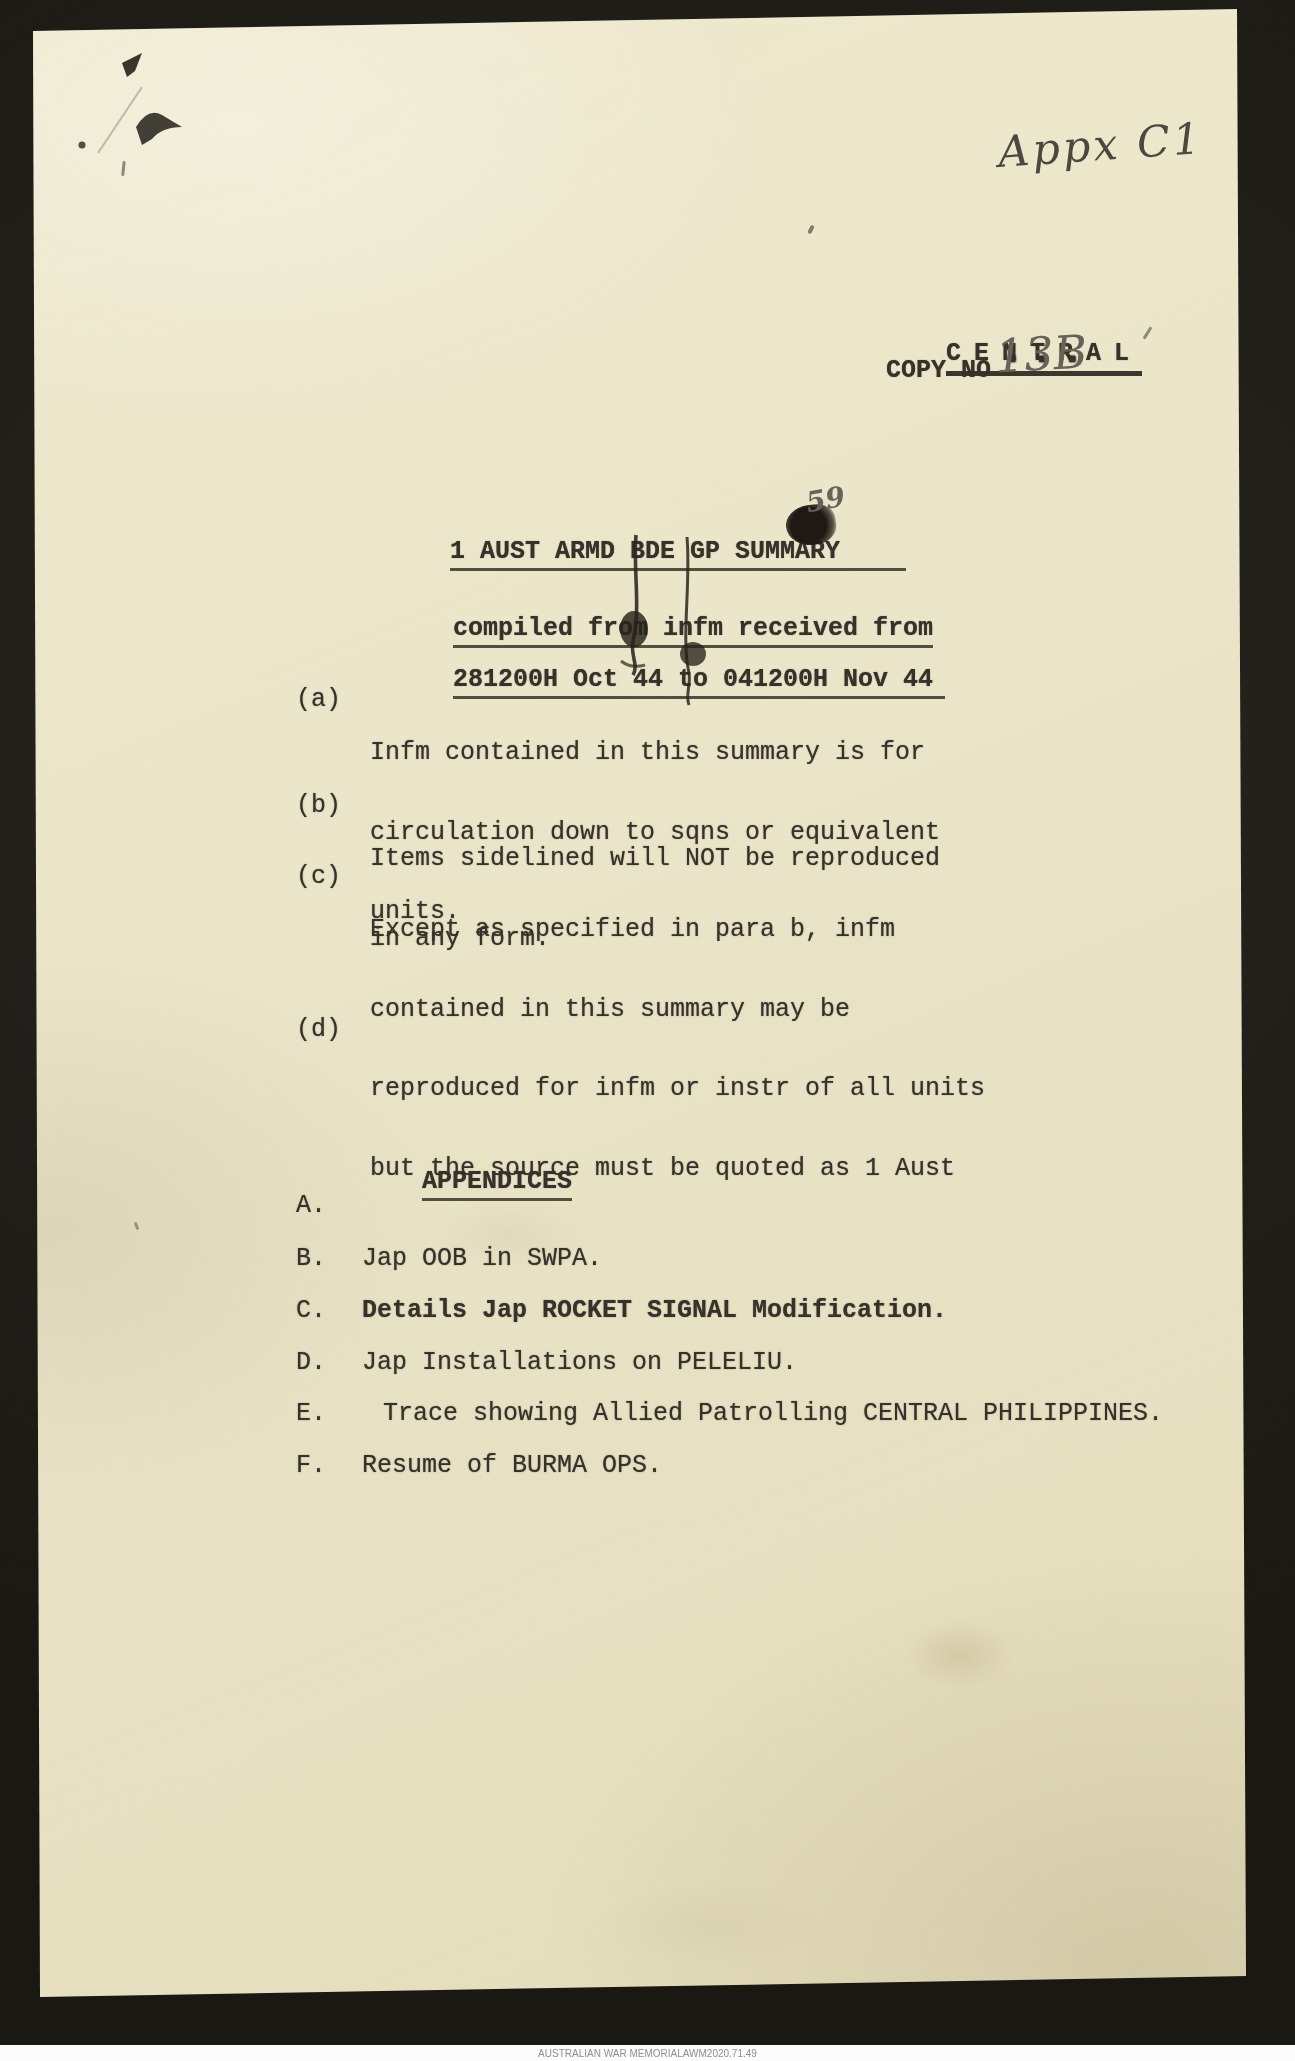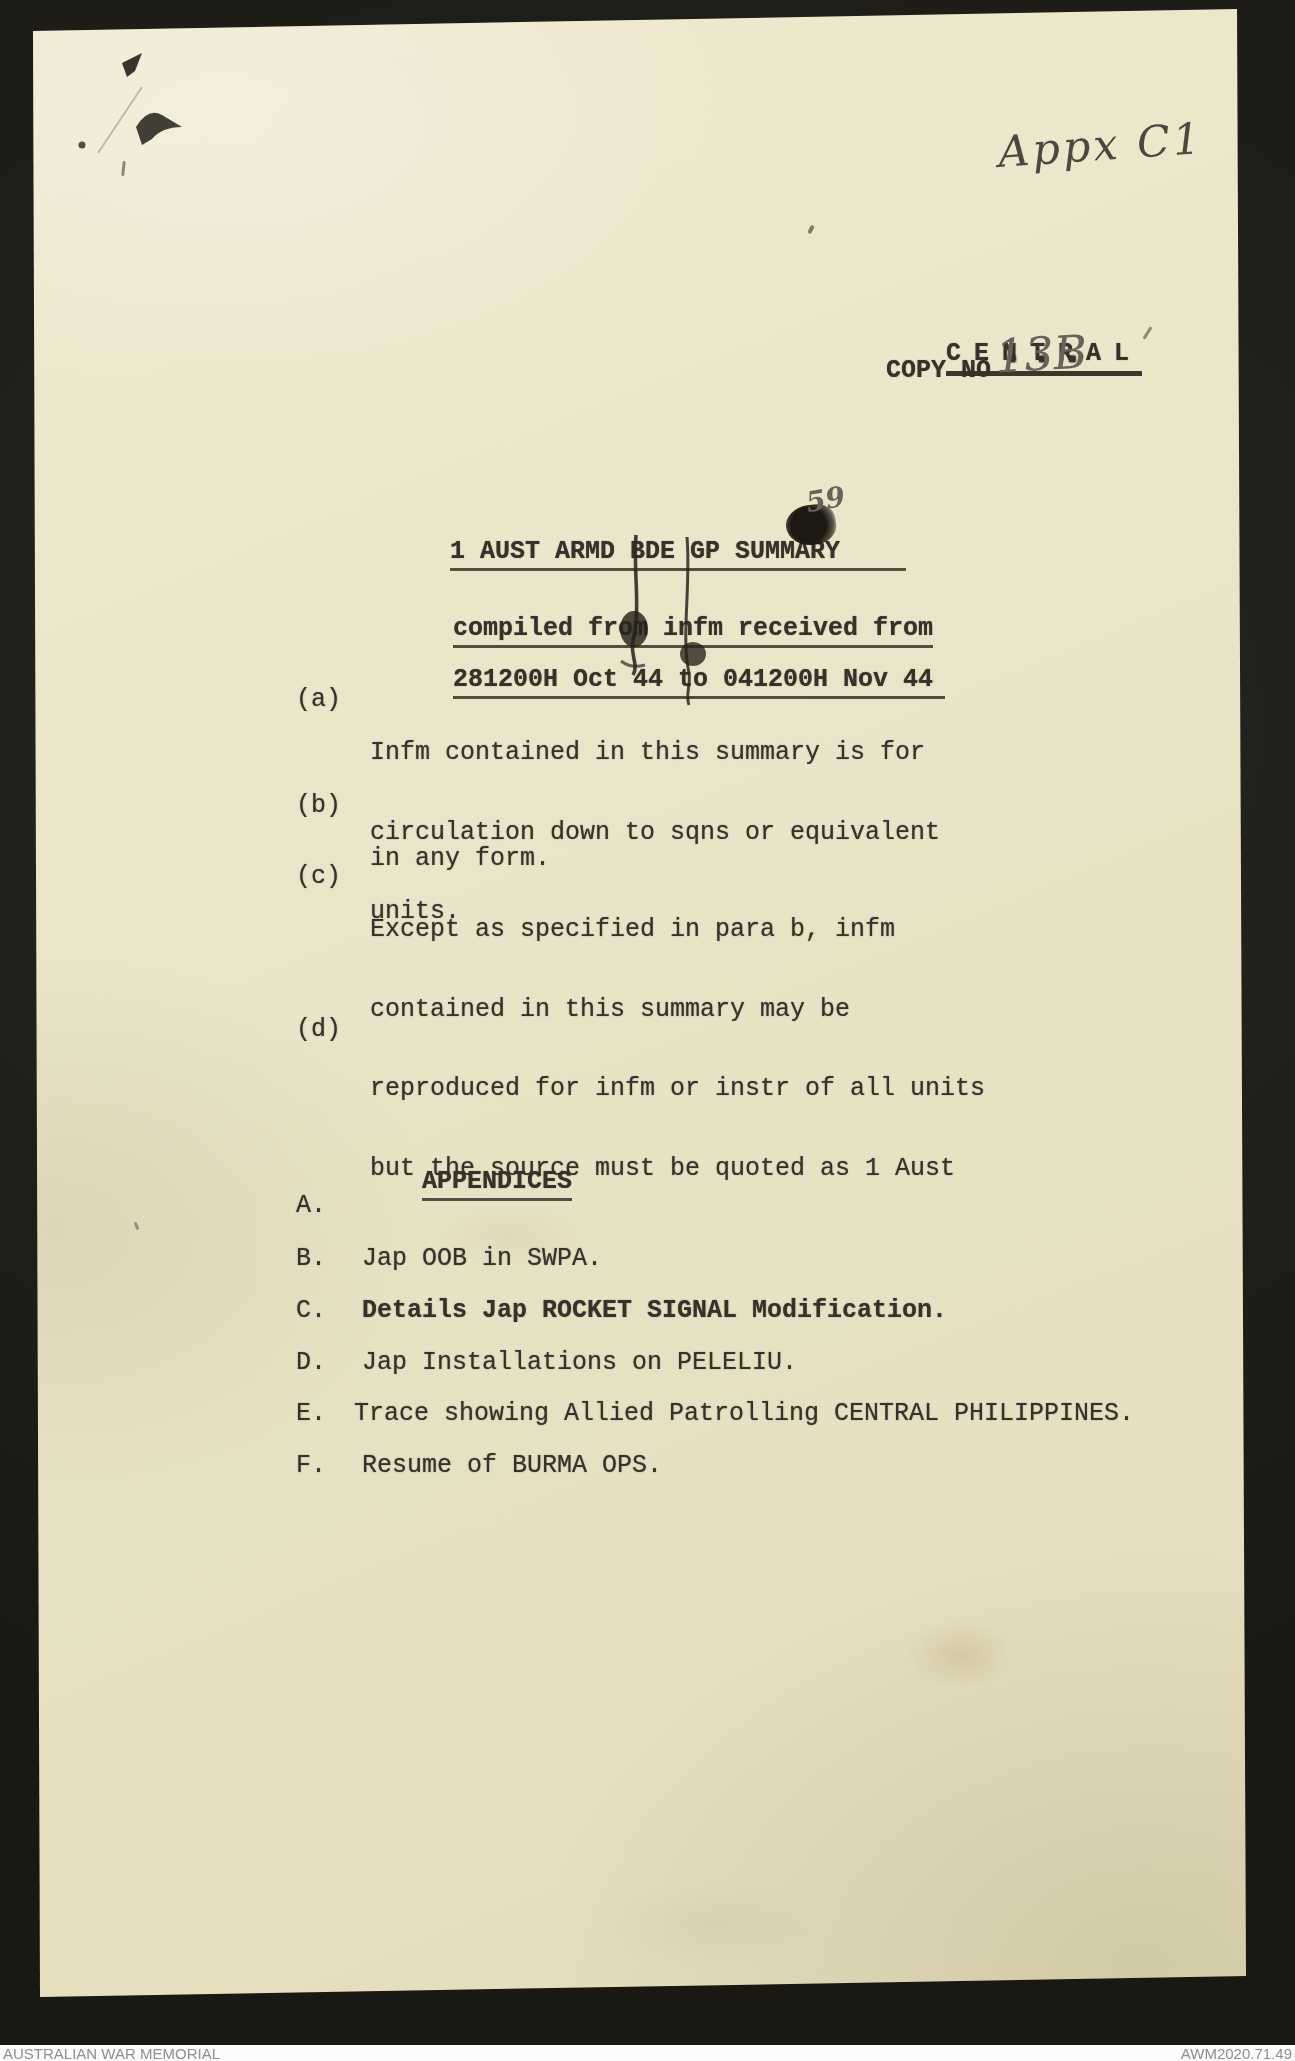--- a/index.html
+++ b/index.html
@@ -16,22 +16,22 @@
            linear-gradient(158deg, #efe9cf 0%, #eae4c8 42%, #e3dcbb 100%);}
   .stain{position:absolute;border-radius:50%;pointer-events:none;}
   .typed{position:absolute;color:#36322b;font-size:25px;line-height:27px;white-space:pre;
          text-shadow:0 0 1.2px rgba(54,47,37,.65);}
   .typedb{font-weight:700;text-shadow:0 0 1px rgba(40,34,26,.75);}
   .u{display:inline-block;border-bottom:3px solid rgba(50,44,34,.82);padding-bottom:3px;}
   .para{position:absolute;color:#36322b;font-size:25px;line-height:26.5px;white-space:pre;
         text-shadow:0 0 1.2px rgba(54,47,37,.6);}
   .hw{position:absolute;font-family:"DejaVu Serif", serif;font-style:italic;white-space:pre;}
   .footerbar{position:absolute;left:0;right:0;bottom:0;height:16px;background:#fbfbfb;
-             font-family:"Liberation Sans", sans-serif;font-size:15px;color:#8f8f8f;
-             display:flex;justify-content:space-between;align-items:center;padding:0 3px;}
+             font-family:"Liberation Sans", sans-serif;font-size:10px;color:#8f8f8f;
+             display:flex;justify-content:center;align-items:center;padding:0 3px;}
   .inkblot{position:absolute;}
 </style>
 </head>
 <body>
 
 <div class="scan">
 
   <div class="paper"></div>
 
   <div class="stain" style="left:905px;top:1620px;width:110px;height:70px;background:radial-gradient(closest-side,rgba(150,118,66,.18),rgba(150,118,66,0));"></div>
@@ -88,20 +88,21 @@
 
   <div class="para" style="left:296px;top:687px;">(a)</div>
   <div class="para" style="left:370px;top:687px;">
     <div>Infm contained in this summary is for</div>
     <div>circulation down to sqns or equivalent</div>
     <div>units.</div>
   </div>
 
   <div class="para" style="left:296px;top:793px;">(b)</div>
   <div class="para" style="left:370px;top:793px;">
+    <div>Items sidelined will NOT be reproduced</div>
     <div>in any form.</div>
   </div>
 
   <div class="para" style="left:296px;top:864px;">(c)</div>
   <div class="para" style="left:370px;top:864px;">
     <div>Except as specified in para b, infm</div>
     <div>contained in this summary may be</div>
     <div>reproduced for infm or instr of all units</div>
     <div>but the source must be quoted as 1 Aust</div>
   </div>
@@ -117,21 +118,21 @@
   <div class="typed" style="left:296px;top:1245px;">B.</div>
   <div class="typed" style="left:362px;top:1245px;">Jap OOB in SWPA.</div>
 
   <div class="typed" style="left:296px;top:1297px;">C.</div>
   <div class="typed" style="left:362px;top:1297px;font-weight:bold;">Details Jap ROCKET SIGNAL Modification.</div>
 
   <div class="typed" style="left:296px;top:1349px;">D.</div>
   <div class="typed" style="left:362px;top:1349px;">Jap Installations on PELELIU.</div>
 
   <div class="typed" style="left:296px;top:1400px;">E.</div>
-  <div class="typed" style="left:354px;top:1400px;">Trace showing Allied Patrolling CENTRAL PHILIPPINES.</div>
+  <div class="typed" style="left:383px;top:1400px;">Trace showing Allied Patrolling CENTRAL PHILIPPINES.</div>
 
   <div class="typed" style="left:296px;top:1452px;">F.</div>
   <div class="typed" style="left:362px;top:1452px;">Resume of BURMA OPS.</div>
 
   <div style="position:absolute;left:135px;top:1222px;width:3px;height:8px;background:rgba(80,72,58,.5);border-radius:2px;transform:rotate(-20deg);"></div>
 
   <div class="footerbar">
     <span>AUSTRALIAN WAR MEMORIAL</span>
     <span>AWM2020.71.49</span>
   </div>

